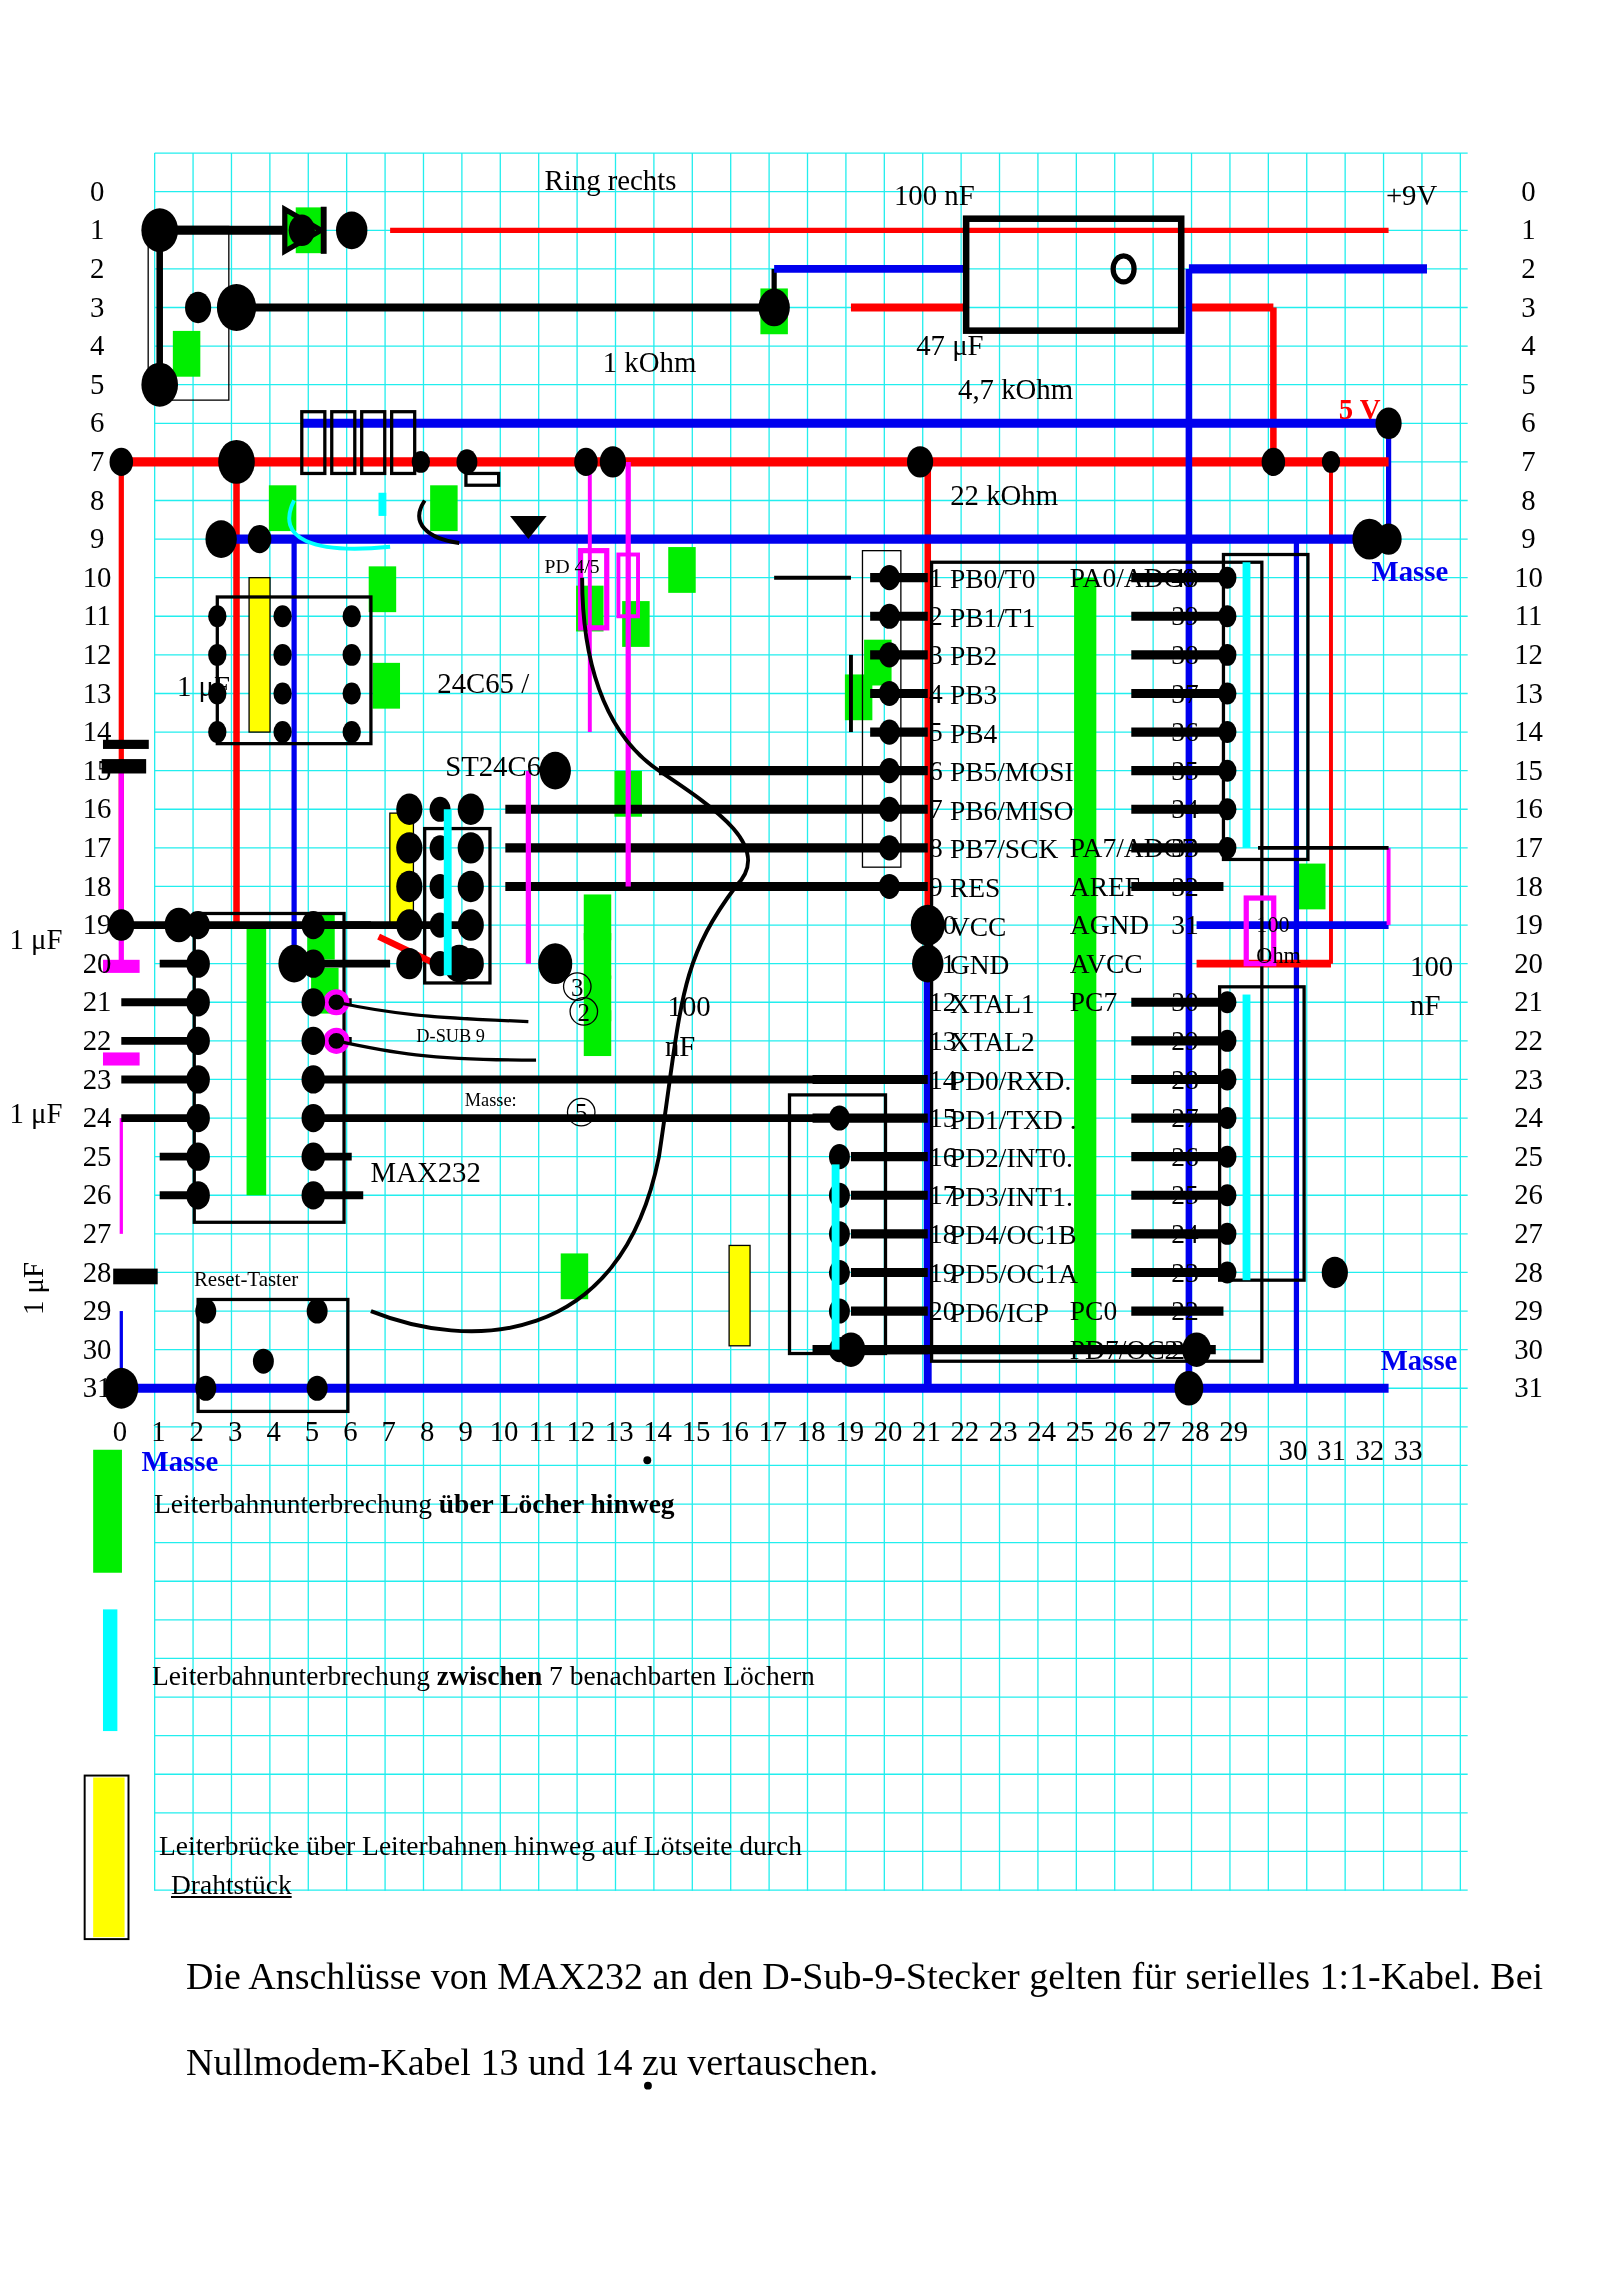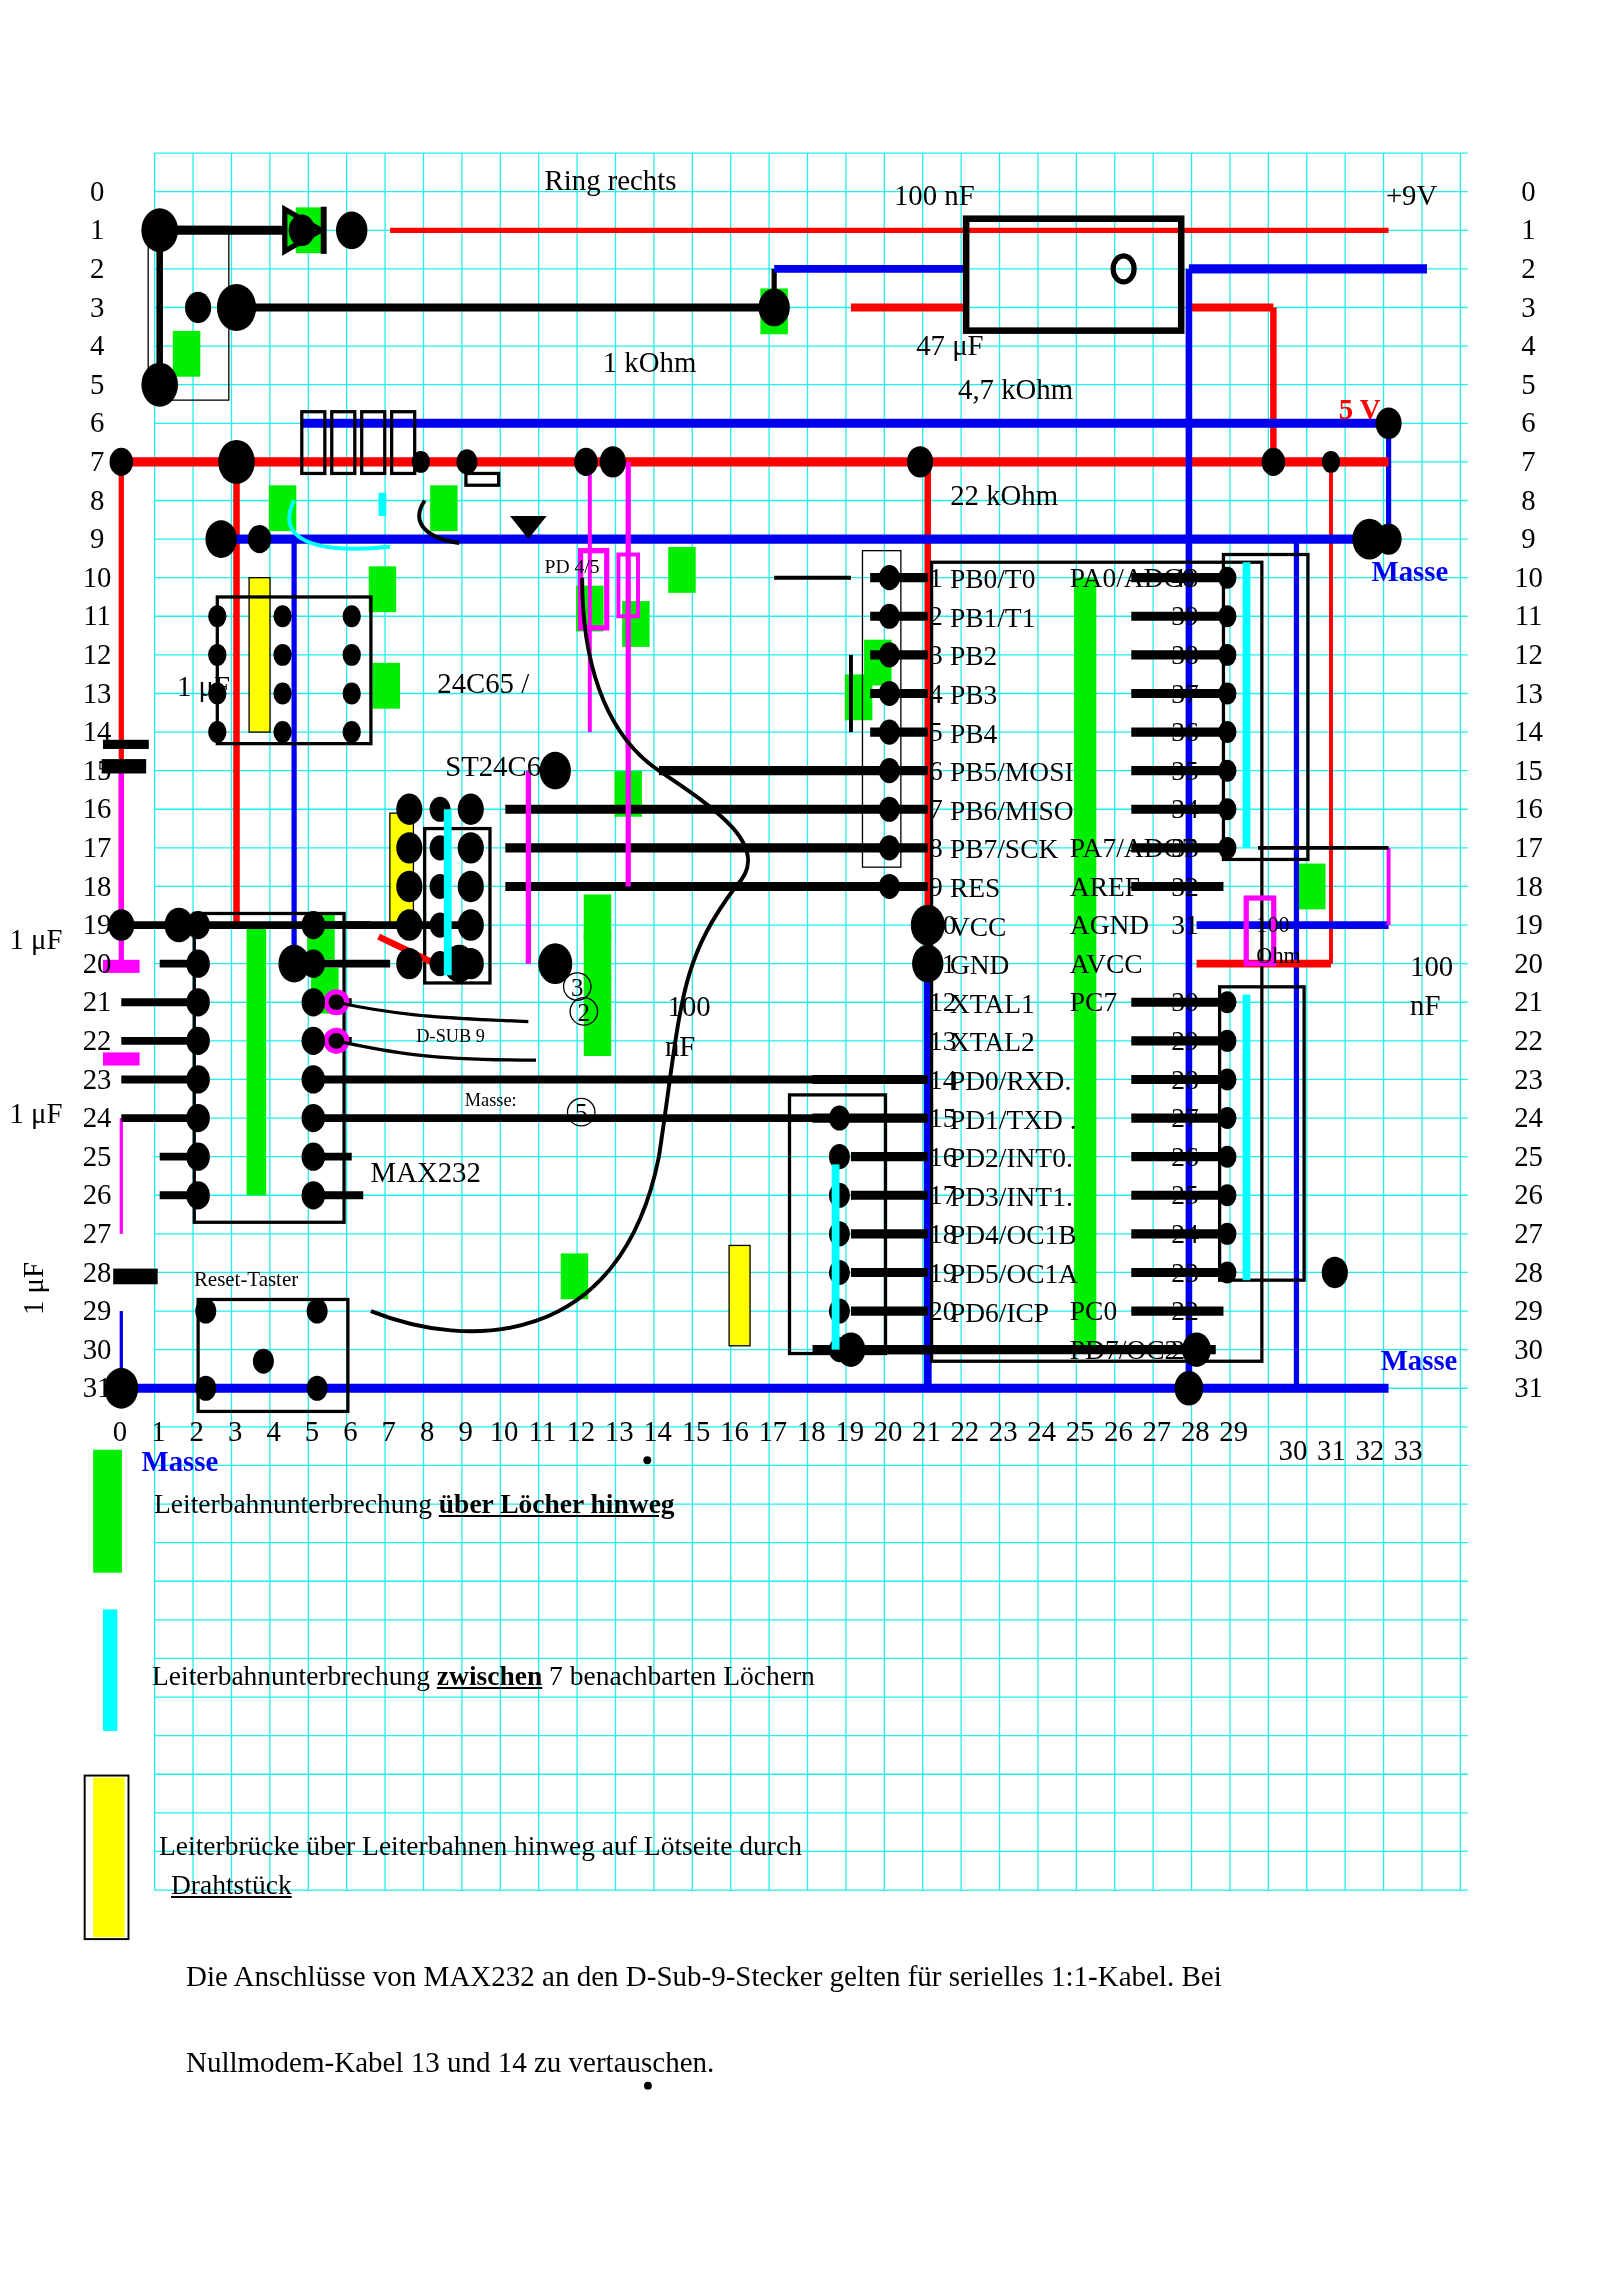--- a/index.html
+++ b/index.html
@@ -2,23 +2,23 @@
 <html style="font-size:10.5px"><head>
 <meta charset="utf-8">
 <style>
   html, body { margin:0; padding:0; background:#ffffff; }
   body { width:1623px; height:2295px; position:relative; overflow:hidden;
          font-family:"Liberation Serif","DejaVu Serif",serif; color:#000; }
   #board { position:absolute; left:0; top:0; width:1623px; height:2295px; }
   .lbl { font-family:"Liberation Serif","DejaVu Serif",serif; fill:#000; }
   .blue-lbl { fill:#0000ee; font-weight:bold; }
   .red-lbl { fill:#ff0000; font-weight:bold; }
-  .note { position:absolute; font-size:29px; line-height:39px; }
+  .note { position:absolute; font-size:38px; line-height:39px; }
   .legend-text { position:absolute; font-size:27.5px; line-height:39px; white-space:nowrap; }
-  .legend-text b { font-weight:bold;text-decoration:underline; }
+  .legend-text b { font-weight:bold; }
 </style>
 </head>
 <body>
 
 <svg id="board" xmlns="http://www.w3.org/2000/svg" width="1623" height="2295" viewBox="0 0 2480 3508">
   <g id="grid">
       <line x1="236" y1="234" x2="236" y2="2890" stroke="#22eeee" stroke-width="2"></line>
       <line x1="294.7" y1="234" x2="294.7" y2="2890" stroke="#22eeee" stroke-width="2"></line>
       <line x1="353.4" y1="234" x2="353.4" y2="2890" stroke="#22eeee" stroke-width="2"></line>
       <line x1="412.09999999999997" y1="234" x2="412.09999999999997" y2="2890" stroke="#22eeee" stroke-width="2"></line>

